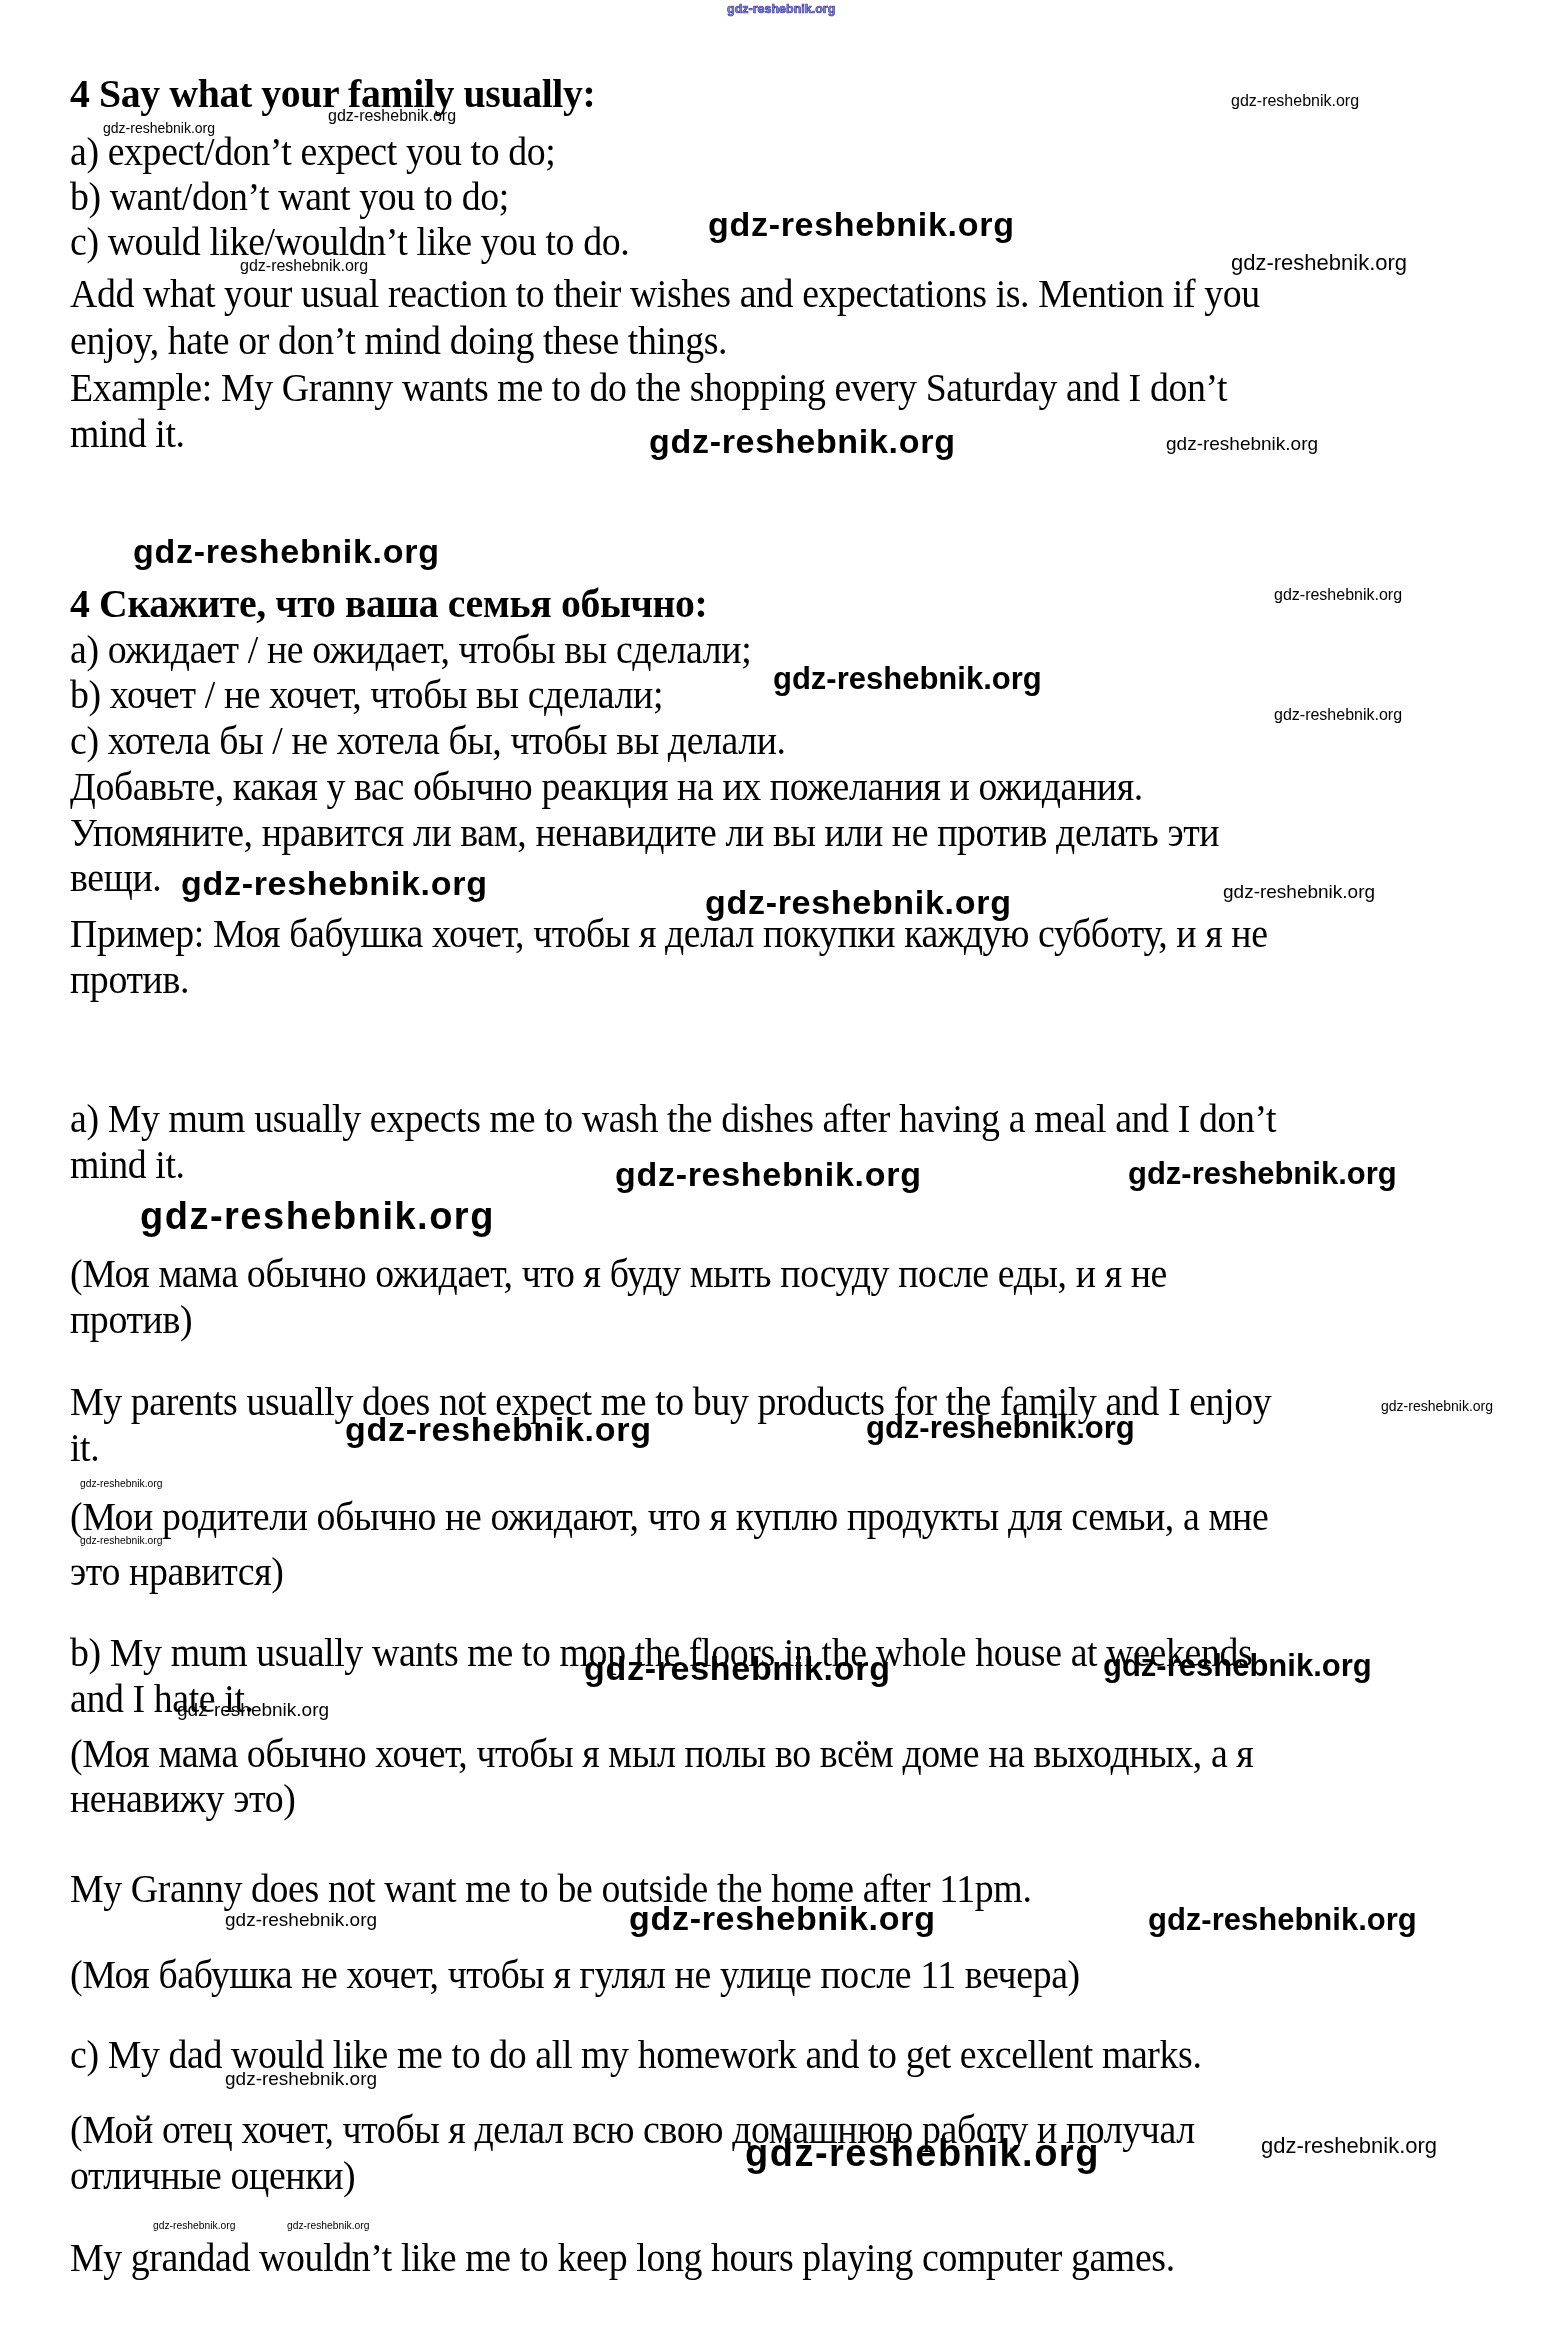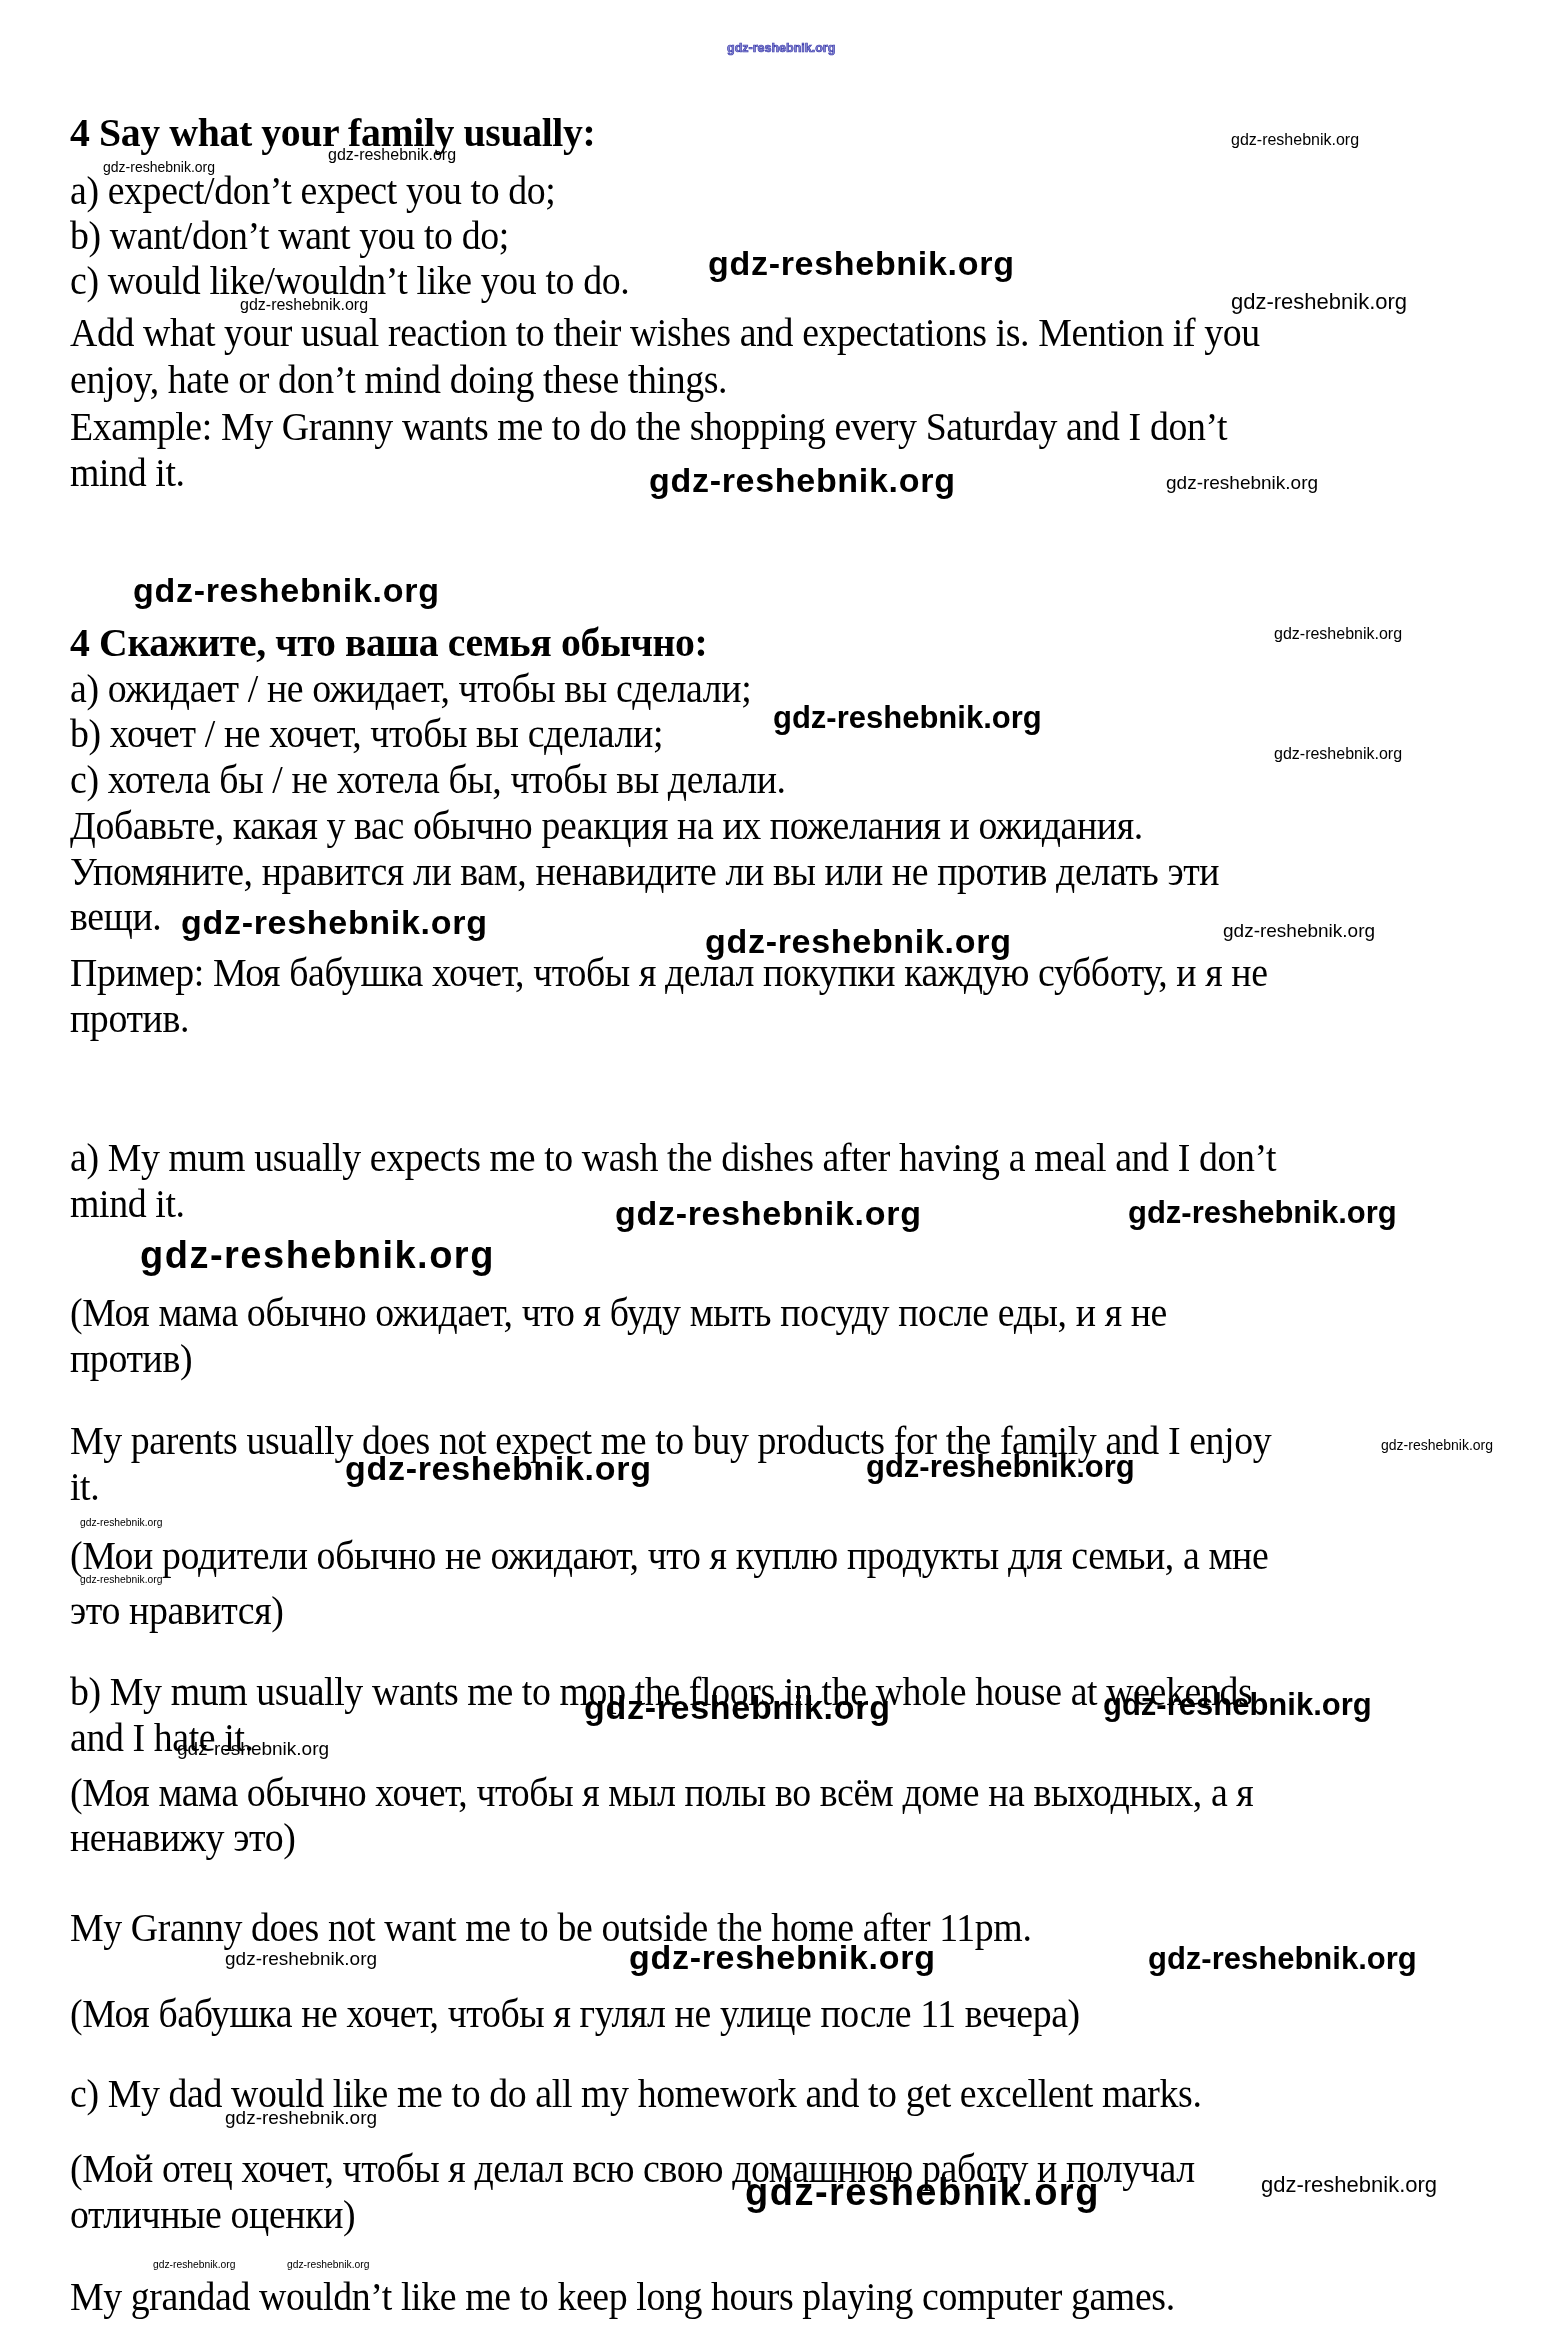--- a/index.html
+++ b/index.html
@@ -5,21 +5,21 @@
   html,body { margin:0; padding:0; background:#ffffff; }
   .page {
     position:relative;
     width:1567px;
     height:2342px;
     background:#ffffff;
     overflow:hidden;
     font-family:"Liberation Serif", serif;
     color:#000000;
   }
-  .layer { position:absolute; inset:0;margin-top:39px; }
+  .layer { position:absolute; inset:0; }
   .line {
     position:absolute;
     white-space:nowrap;
     font-size:39px;
     letter-spacing:-0.4px;
     transform:scaleX(0.97);
     transform-origin:0 0;
     line-height:1.1;
     color:#000;
   }

